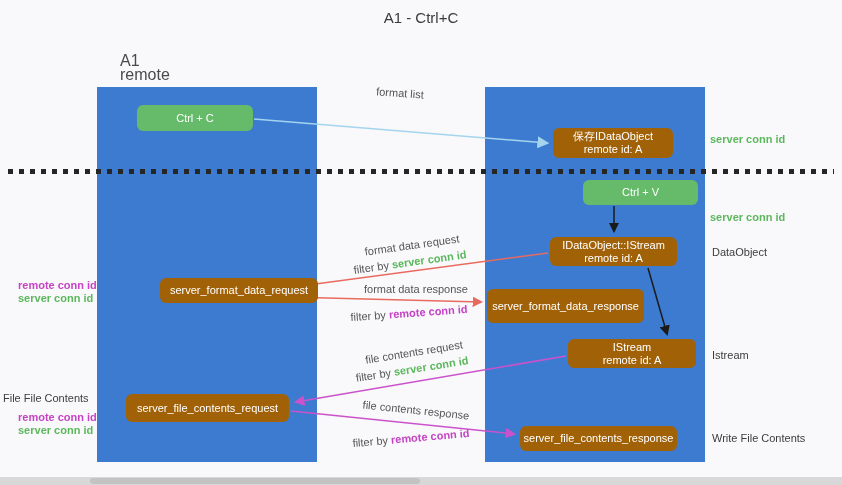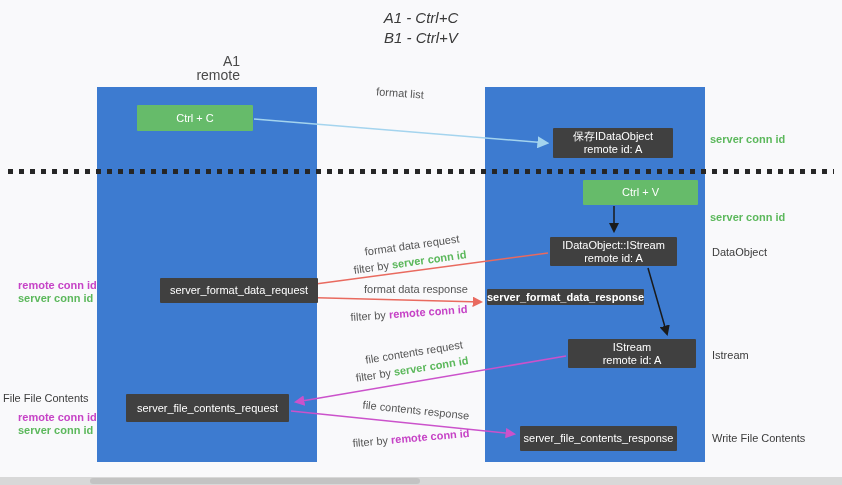--- a/index.html
+++ b/index.html
@@ -4,44 +4,43 @@
 <style>
   html,body{margin:0;padding:0;}
   body{
     width:842px;height:485px;position:relative;overflow:hidden;
     background:#f9f9fb;
     font-family:"Liberation Sans","DejaVu Sans",sans-serif;
     color:#3c3c3c;
   }
   .abs{position:absolute;}
   .title-wrap{left:0;top:8;width:842px;text-align:center;}
-  .title-line{font-size:15px;color:#3a3a3a;line-height:20px;font-style:italic;}
-  .lane-header{text-align:right;font-size:14px;color:#4a4a4a;line-height:14px;}
+  .title-line{font-size:15px;color:#3a3a3a;line-height:20px;}
+  .lane-header{text-align:left;font-size:16px;color:#4a4a4a;line-height:14px;}
   .lane{background:#3d7bd0;}
   .node{display:flex;align-items:center;justify-content:center;text-align:center;
-        color:#ffffff;font-size:11px;line-height:13px;border-radius:1px;}
+        color:#ffffff;font-size:11px;line-height:13px;border-radius:6px;}
   .node.green{background:#66bb6a;}
-  .node.orange{background:#404040;flex-direction:column;}
+  .node.orange{background:#a16207;flex-direction:column;}
   .dotted-line{height:5px;background:repeating-linear-gradient(90deg,#262626 0 5px,transparent 5px 11px);}
   .lbl{font-size:11px;color:#555;white-space:nowrap;transform-origin:center;}
   .centered{transform:translate(-50%,-50%);}
   .green-t{color:#5cb85c;font-weight:bold;}
   .mag-t{color:#c643c6;font-weight:bold;}
   .side-lbl{font-size:11px;white-space:nowrap;}
   .dark-t{color:#3c3c3c;font-weight:normal;}
   svg.overlay{position:absolute;left:0;top:0;pointer-events:none;}
   .scrollbar{left:0;top:477px;width:842px;height:8px;background:#d8d8d8;}
   .scroll-thumb{position:absolute;left:90px;top:1px;width:330px;height:6px;background:#c3c3c3;border-radius:3px;}
 </style>
 </head>
 <body>
 
 <div class="abs title-wrap" style="top:8px;">
   <div class="title-line">A1 - Ctrl+C</div>
-  <div class="title-line">B1 - Ctrl+V</div>
 </div>
 
 <div class="abs lane-header" style="left:120px;top:54px;width:120px;">
   <div>A1</div>
   <div>remote</div>
 </div>
 <div class="abs lane-header" style="left:535px;top:54px;width:120px;">
 </div>
 
 <div class="abs lane" style="left:97px;top:87px;width:220px;height:375px;"></div>
@@ -82,21 +81,21 @@
 
 <div class="abs node green" style="left:557px;top:180px;width:115px;height:25px;margin-left:26px;">Ctrl + V</div>
 
 <div class="abs node orange" style="left:550px;top:237px;width:127px;height:29px;">
   <div>IDataObject::IStream</div>
   <div>remote id: A</div>
 </div>
 
 <div class="abs node orange" style="left:128px;top:278px;width:158px;height:25px;margin-left:32px;">server_format_data_request</div>
 
-<div class="abs node orange" style="left:487px;top:289px;width:157px;height:16px;font-weight:bold;">server_format_data_response</div>
+<div class="abs node orange" style="left:487px;top:289px;width:157px;height:34px;">server_format_data_response</div>
 
 <div class="abs node orange" style="left:568px;top:339px;width:128px;height:29px;">
   <div>IStream</div>
   <div>remote id: A</div>
 </div>
 
 <div class="abs node orange" style="left:126px;top:394px;width:163px;height:28px;">server_file_contents_request</div>
 
 <div class="abs node orange" style="left:520px;top:426px;width:157px;height:25px;">server_file_contents_response</div>
 

